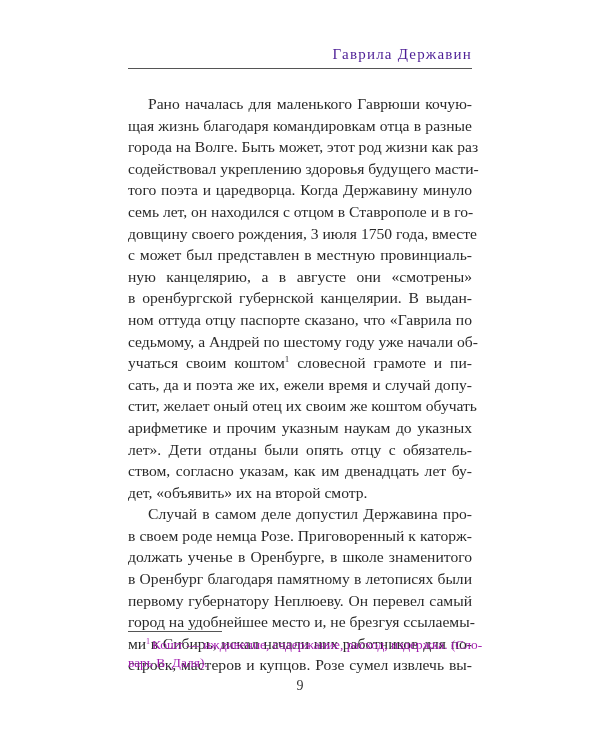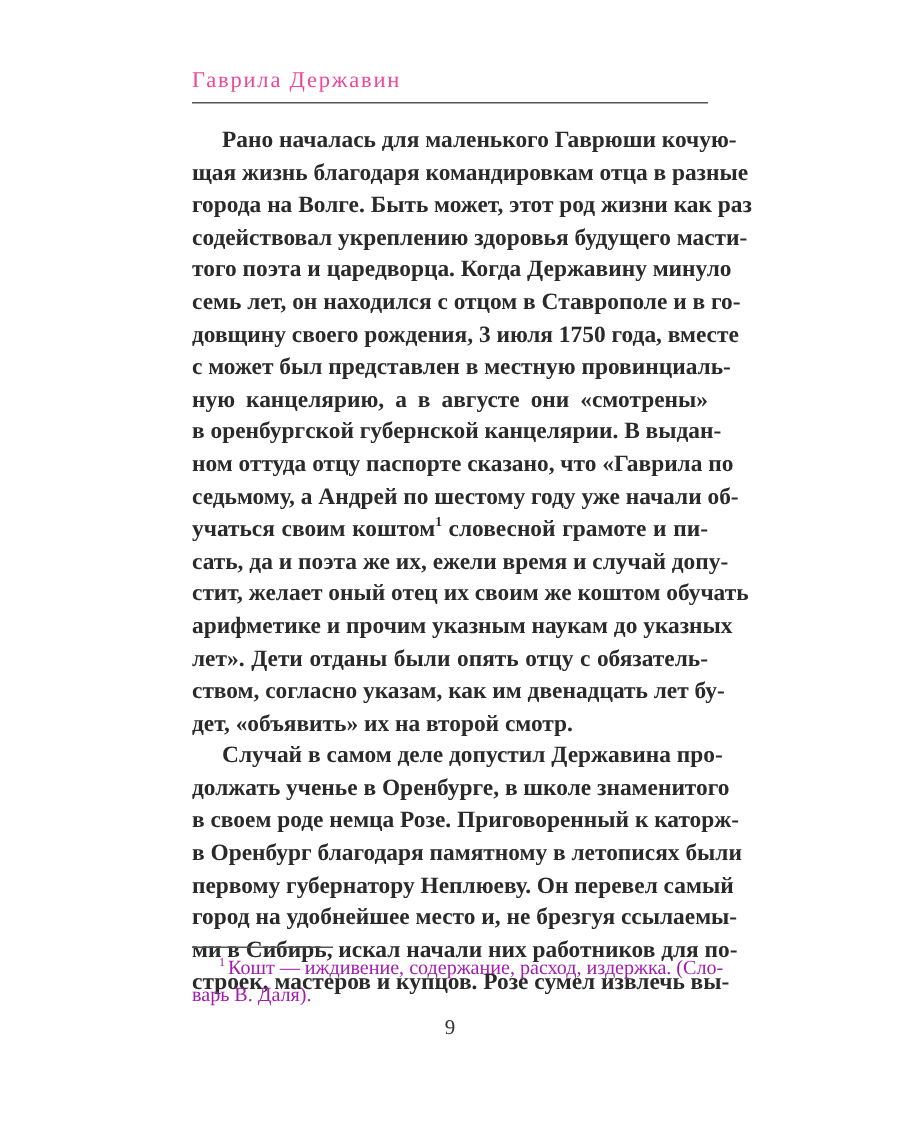--- a/index.html
+++ b/index.html
@@ -4,29 +4,29 @@
   <style>
     html, body { margin: 0; padding: 0; background: #ffffff; }
     body { width: 600px; height: 750px; position: relative; overflow: hidden; }
     .page {
       position: absolute; left: 0; top: 0; width: 600px; height: 750px;
       background: #ffffff; color: #2a2a2a;
       font-family: "Liberation Serif", "DejaVu Serif", serif;
     }
     .running-head {
       position: absolute; left: 128px; width: 344px; top: 46px;
-      text-align: left; font-size: 15px; letter-spacing: 1.2px; color: #ec4899;
+      text-align: right; font-size: 15px; letter-spacing: 1.2px; color: #4c1d95;
     }
     .head-rule {
       position: absolute; left: 128px; width: 344px; top: 68px;
       height: 0; border-top: 1px solid #555;
     }
     .body-text {
-      position: absolute; left: 128px; width: 344px; top: 83px;
-      font-size: 15.6px; line-height: 21.6px; color: #2a2a2a; font-weight: bold;
+      position: absolute; left: 128px; width: 344px; top: 93px;
+      font-size: 15.6px; line-height: 21.6px; color: #2a2a2a;
     }
     .line {
       display: block; white-space: nowrap; text-align: justify;
       text-align-last: justify; height: 21.6px;
     }
     .line.last { text-align-last: left; }
     .line.indent { padding-left: 20px; }
     sup.fn { font-size: 9px; vertical-align: super; line-height: 0; }
     .fn-rule {
       position: absolute; left: 128px; width: 94px; top: 631px;
@@ -68,22 +68,22 @@
     <span class="line">седьмому, а Андрей по шестому году уже начали об-</span>
     <span class="line"><span>учаться своим коштом</span><sup class="fn">1</sup> <span>словесной грамоте и пи-</span></span>
     <span class="line">сать, да и поэта же их, ежели время и случай допу-</span>
     <span class="line">стит, желает оный отец их своим же коштом обучать</span>
     <span class="line">арифметике и прочим указным наукам до указных</span>
     <span class="line">лет». Дети отданы были опять отцу с обязатель-</span>
     <span class="line">ством, согласно указам, как им двенадцать лет бу-</span>
     <span class="line last">дет, «объявить» их на второй смотр.</span>
 
     <span class="line indent">Случай в самом деле допустил Державина про-</span>
+    <span class="line">в своем роде немца Розе. Приговоренный к каторж-</span>
     <span class="line">должать ученье в Оренбурге, в школе знаменитого</span>
-    <span class="line">в своем роде немца Розе. Приговоренный к каторж-</span>
     <span class="line">в Оренбург благодаря памятному в летописях были</span>
     <span class="line">первому губернатору Неплюеву. Он перевел самый</span>
     <span class="line">город на удобнейшее место и, не брезгуя ссылаемы-</span>
     <span class="line">ми в Сибирь, искал начали них работников для по-</span>
     <span class="line">строек, мастеров и купцов. Розе сумел извлечь вы-</span>
   </div>
 
   <div class="fn-rule"></div>
   <div class="footnote">
     <span class="line indent"><sup>1</sup><span>Кошт — иждивение, содержание, расход, издержка. (Сло-</span></span>

